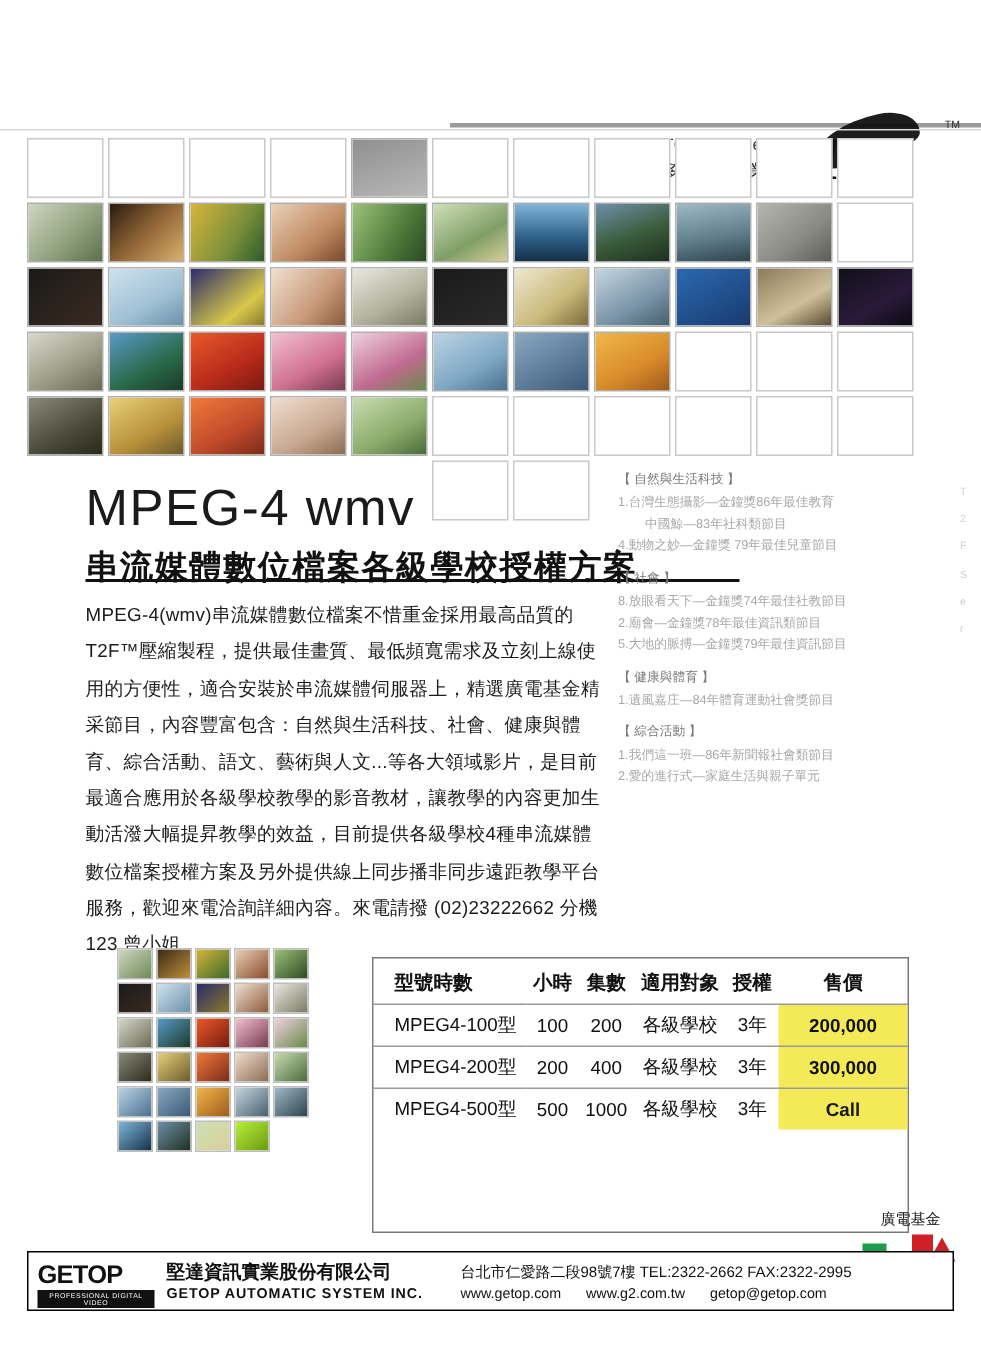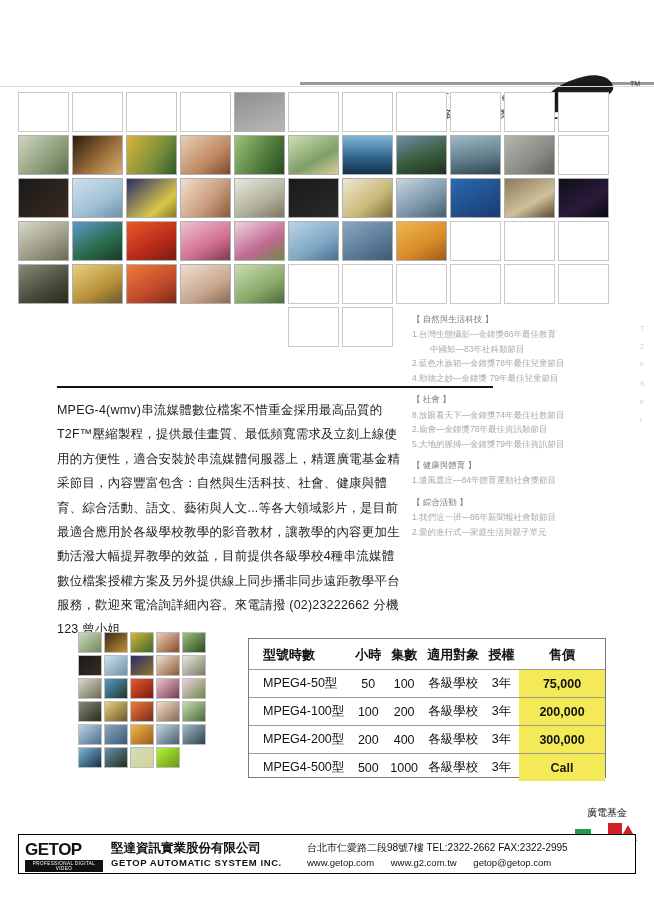--- a/index.html
+++ b/index.html
@@ -233,21 +233,21 @@
     position: relative;
     background: #fff;
   }
 
   
   .price-box {
     position: absolute;
     left: 248px;
     top: 638px;
     width: 358px;
-    height: 140px;
+    height: 184px;
     border: 1px solid #7a7a7a;
     background: #fff;
     box-sizing: border-box;
   }
   .price-shadow {
     position: absolute;
     left: 254px;
     top: 644px;
     width: 358px;
     height: 152px;
@@ -548,32 +548,35 @@
       <div class="cell" style="visibility:hidden"></div>
       <div class="cell"></div>
       <div class="cell"></div>
       <div class="cell" style="visibility:hidden"></div>
       <div class="cell" style="visibility:hidden"></div>
       <div class="cell" style="visibility:hidden"></div>
       <div class="cell" style="visibility:hidden"></div>
     </div>
   </div>
 
+  <div class="headline">
+    <h1>MPEG-4  wmv</h1>
+    <h2>串流媒體數位檔案各級學校授權方案</h2>
+  </div>
   <div class="headline-rule"></div>
 
   <div class="body-copy">
     <p>MPEG-4(wmv)串流媒體數位檔案不惜重金採用最高品質的T2F™壓縮製程，提供最佳畫質、最低頻寬需求及立刻上線使用的方便性，適合安裝於串流媒體伺服器上，精選廣電基金精采節目，內容豐富包含：自然與生活科技、社會、健康與體育、綜合活動、語文、藝術與人文...等各大領域影片，是目前最適合應用於各級學校教學的影音教材，讓教學的內容更加生動活潑大幅提昇教學的效益，目前提供各級學校4種串流媒體數位檔案授權方案及另外提供線上同步播非同步遠距教學平台服務，歡迎來電洽詢詳細內容。來電請撥  (02)23222662  分機  123  曾小姐</p>
   </div>
 
   <div class="awards">
 
     <div class="cat">【 自然與生活科技 】</div>
     <div class="item">1.台灣生態攝影—金鐘獎86年最佳教育</div>
     <div class="item ind">中國鯨—83年社科類節目</div>
-    <div class="item">2.藍色水族箱—金鐘獎78年最佳兒童節目</div>
     <div class="item">4.動物之妙—金鐘獎 79年最佳兒童節目</div>
 
     <div class="cat">【 社會 】</div>
     <div class="item">8.放眼看天下—金鐘獎74年最佳社教節目</div>
     <div class="item">2.廟會—金鐘獎78年最佳資訊類節目</div>
     <div class="item">5.大地的脈搏—金鐘獎79年最佳資訊節目</div>
 
     <div class="cat">【 健康與體育 】</div>
     <div class="item">1.遺風嘉庄—84年體育運動社會獎節目</div>
 
@@ -701,28 +704,20 @@
         <tr>
           <th class="model">型號時數</th>
           <th>小時</th>
           <th>集數</th>
           <th>適用對象</th>
           <th>授權</th>
           <th>售價</th>
         </tr>
       </thead>
       <tbody>
-        <tr class="row">
-          <td class="model">MPEG4-50型</td>
-          <td>50</td>
-          <td>100</td>
-          <td>各級學校</td>
-          <td>3年</td>
-          <td class="price-cell">75,000</td>
-        </tr>
         <tr class="row">
           <td class="model">MPEG4-100型</td>
           <td>100</td>
           <td>200</td>
           <td>各級學校</td>
           <td>3年</td>
           <td class="price-cell">200,000</td>
         </tr>
         <tr class="row">
           <td class="model">MPEG4-200型</td>

